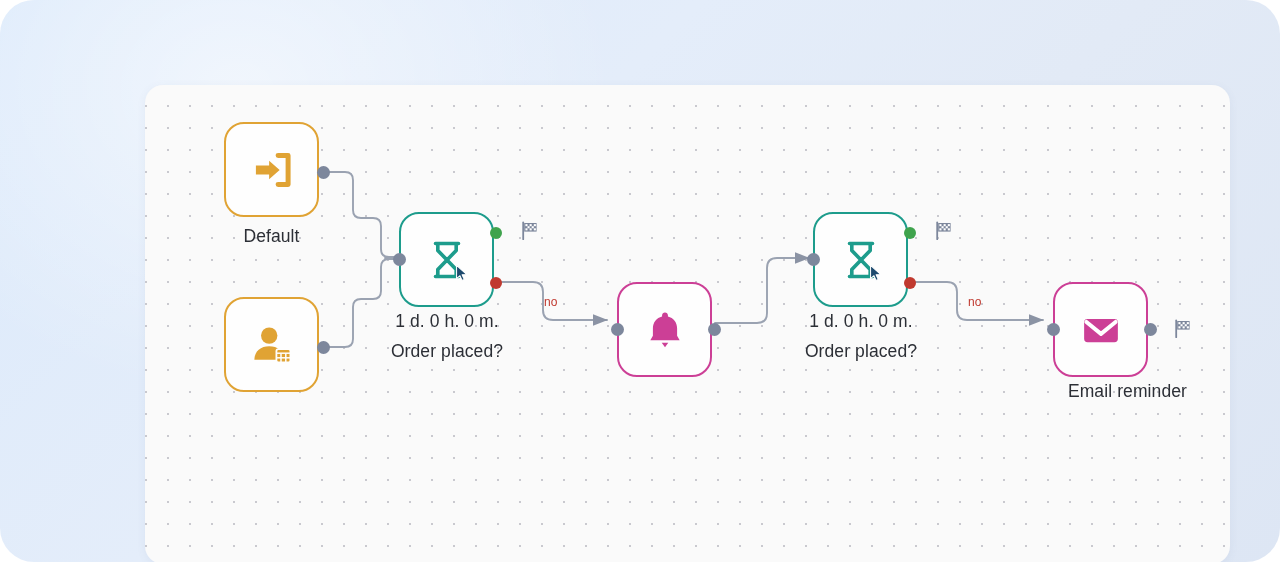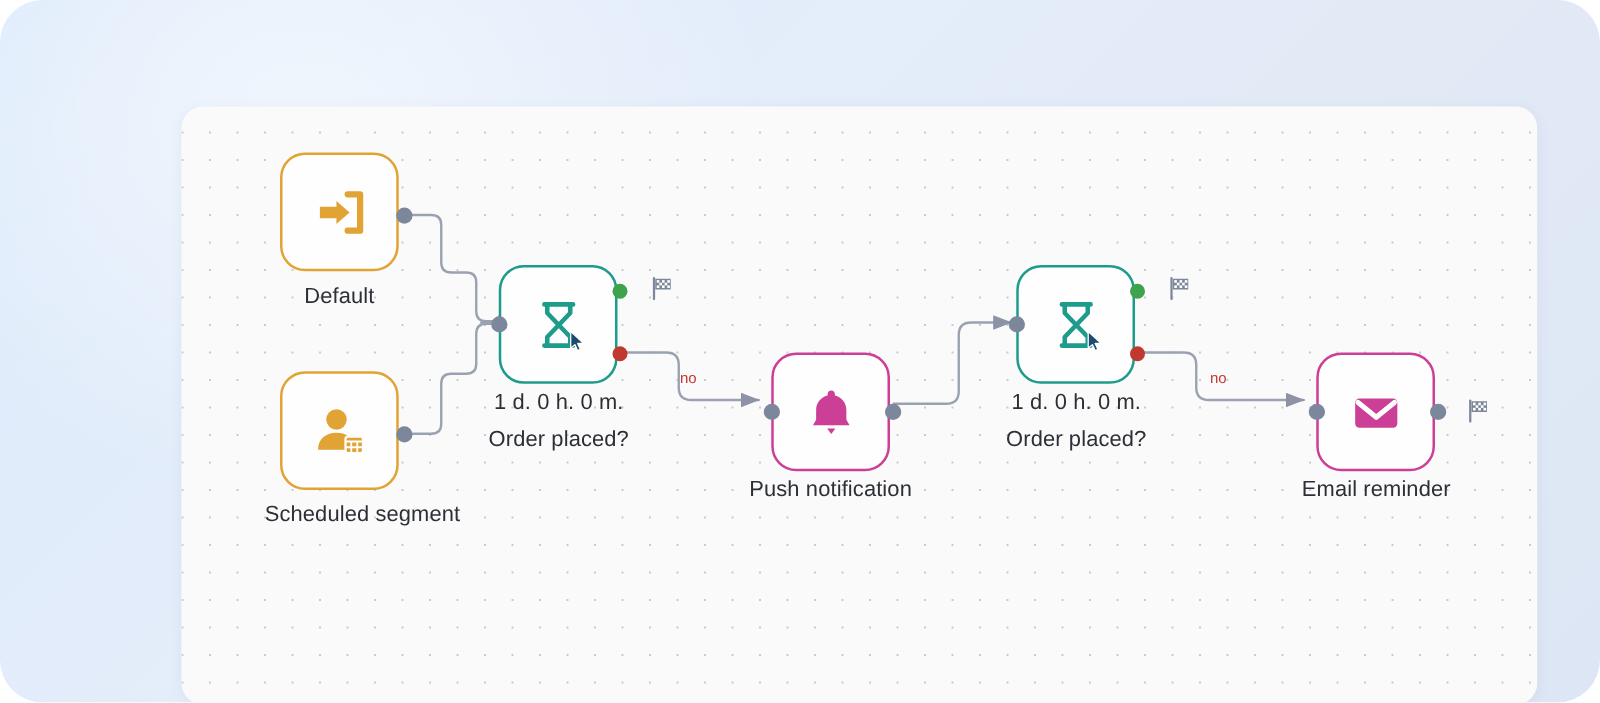--- a/index.html
+++ b/index.html
@@ -169,21 +169,20 @@
           <g stroke="#fefefe" stroke-width="0.75">
             <line x1="14.2" y1="16.1" x2="21.2" y2="16.1"></line>
             <line x1="16.5" y1="16.1" x2="16.5" y2="20.7"></line>
             <line x1="18.9" y1="16.1" x2="18.9" y2="20.7"></line>
             <line x1="14.2" y1="18.4" x2="21.2" y2="18.4"></line>
           </g>
         </svg>
       </span>
     </div>
     <div class="port" style="left:172px; top:256px;"></div>
-    <div class="node-label" style="left:-5px; top:315px; width:300px;">Scheduled segment</div>
 
     <div class="node teal" style="left:254px; top:127px;">
       <span>
         <svg width="46" height="46" viewBox="0 0 24 24">
           <path d="M6 3.4 H18 M6 20.6 H18 M7.2 3.4 L7.2 7 L12 12 L16.8 7 L16.8 3.4
                    M7.2 20.6 L7.2 17 L12 12 L16.8 17 L16.8 20.6" fill="none" stroke="#1d9c8c" stroke-width="1.9" stroke-linecap="round" stroke-linejoin="round"></path>
         </svg>
       </span>
       <span style="position:absolute; left:54px; top:50px;">
         <svg width="16" height="18" viewBox="0 0 12 14">
@@ -221,21 +220,20 @@
           <path d="M12 2.4 C12.9 2.4 13.6 3.1 13.6 4 L13.6 4.6
                    C16.6 5.3 18.6 7.9 18.6 11 L18.6 15.2 L20 17.6
                    L4 17.6 L5.4 15.2 L5.4 11 C5.4 7.9 7.4 5.3 10.4 4.6
                    L10.4 4 C10.4 3.1 11.1 2.4 12 2.4 Z" fill="#cc3f96"></path>
           <path d="M10.2 19 L13.8 19 L12 21.4 Z" fill="#cc3f96"></path>
         </svg>
       </span>
     </div>
     <div class="port" style="left:466px; top:238px;"></div>
     <div class="port" style="left:563px; top:238px;"></div>
-    <div class="node-label" style="left:427px; top:295px; width:185px;">Push notification</div>
 
     <div class="node teal" style="left:668px; top:127px;">
       <span>
         <svg width="46" height="46" viewBox="0 0 24 24">
           <path d="M6 3.4 H18 M6 20.6 H18 M7.2 3.4 L7.2 7 L12 12 L16.8 7 L16.8 3.4
                    M7.2 20.6 L7.2 17 L12 12 L16.8 17 L16.8 20.6" fill="none" stroke="#1d9c8c" stroke-width="1.9" stroke-linecap="round" stroke-linejoin="round"></path>
         </svg>
       </span>
       <span style="position:absolute; left:54px; top:50px;">
         <svg width="16" height="18" viewBox="0 0 12 14">
@@ -270,21 +268,21 @@
     <div class="node magenta" style="left:908px; top:197px;">
       <span>
         <svg width="46" height="46" viewBox="0 0 24 24">
           <rect x="3.2" y="6.2" width="17.6" height="12.2" rx="1.8" fill="#cc3f96"></rect>
           <path d="M4.4 7.8 L12 14 L19.6 7.8" fill="none" stroke="#ffffff" stroke-width="2.1" stroke-linecap="round" stroke-linejoin="round"></path>
         </svg>
       </span>
     </div>
     <div class="port" style="left:902px; top:238px;"></div>
     <div class="port" style="left:999px; top:238px;"></div>
-    <div class="node-label" style="left:870px; top:295px; width:172px;">Email reminder</div>
+    <div class="node-label" style="left:870px; top:295px; width:172px;text-align:right;">Email reminder</div>
     <span class="flag" style="left:1027px; top:233px;">
       <svg width="22" height="22" viewBox="0 0 22 22">
         <line x1="4.2" y1="2.4" x2="4.2" y2="19.2" stroke="#7d879c" stroke-width="1.8" stroke-linecap="round"></line>
         <rect x="5.2" y="3.0" width="12.4" height="8.6" fill="#7d879c"></rect>
         <g fill="#ffffff">
           <rect x="6.4" y="4.1" width="2.1" height="2.1"></rect>
           <rect x="10.6" y="4.1" width="2.1" height="2.1"></rect>
           <rect x="14.8" y="4.1" width="2.1" height="2.1"></rect>
           <rect x="8.5" y="6.2" width="2.1" height="2.1"></rect>
           <rect x="12.7" y="6.2" width="2.1" height="2.1"></rect>

